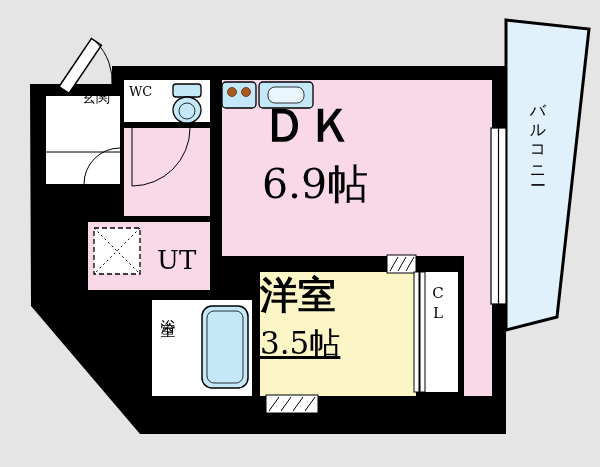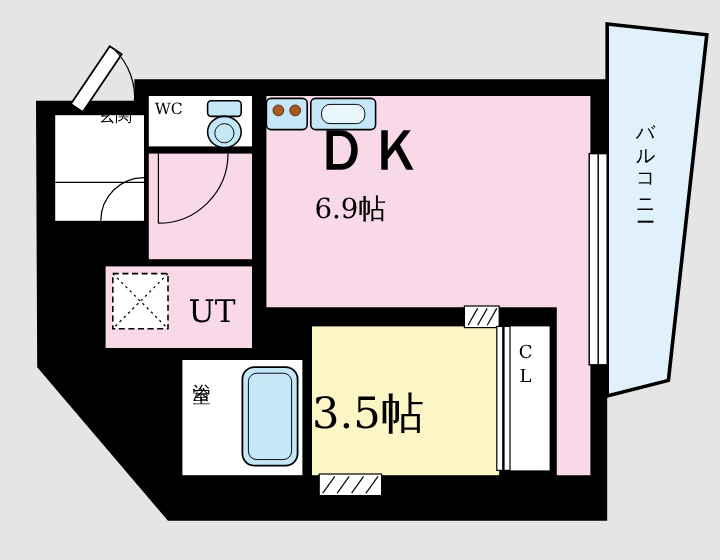--- a/index.html
+++ b/index.html
@@ -99,24 +99,25 @@
       <rect x="420" y="272" width="5" height="120" fill="#fff" stroke="#000" stroke-width="1"></rect>
     </g>
   </svg>
 
   <div class="label" style="left:82px;top:90px;font-size:14px;">玄関</div>
 
   <div class="label" style="left:129px;top:85px;font-size:13px;">WC</div>
 
   <div class="label center" style="left:262px;top:102px;width:180px;font-size:46px;font-weight:600;">ＤＫ</div>
 
-  <div class="label center" style="left:262px;top:164px;width:180px;font-size:23px;">6.9帖</div>
+  <div class="label center" style="left:262px;top:164px;width:180px;font-size:41px;">6.9帖</div>
 
+  <div class="label center" style="left:260px;top:276px;width:156px;font-size:38px;font-weight:600;">洋室</div>
 
-  <div class="label center" style="left:260px;top:328px;width:156px;font-size:36px;">3.5帖</div>
+  <div class="label center" style="left:260px;top:328px;width:156px;font-size:31px;text-decoration:underline;">3.5帖</div>
 
   <div class="label" style="left:157px;top:247px;font-size:26px;">UT</div>
 
   <div class="label v" style="left:160px;top:307px;font-size:15px;">浴室</div>
 
   <div class="label vu" style="left:430px;top:284px;font-size:15px;">CL</div>
 
   <div class="label v" style="left:530px;top:92px;font-size:16px;">バルコニー</div>
 
 </div>

